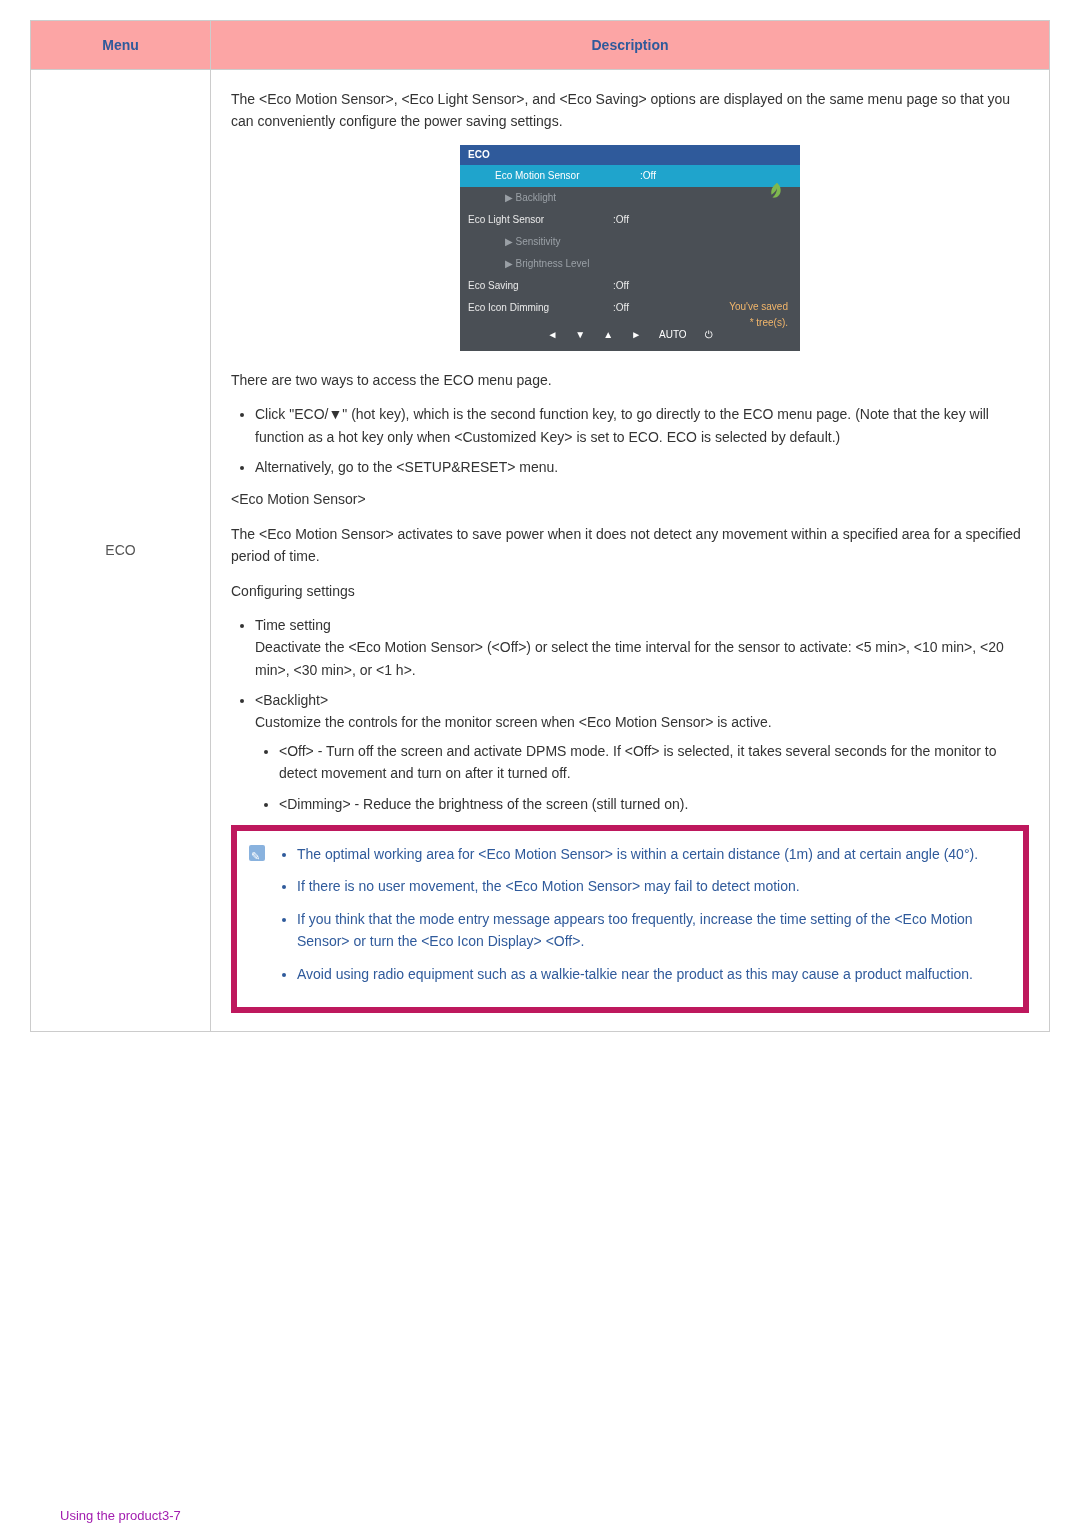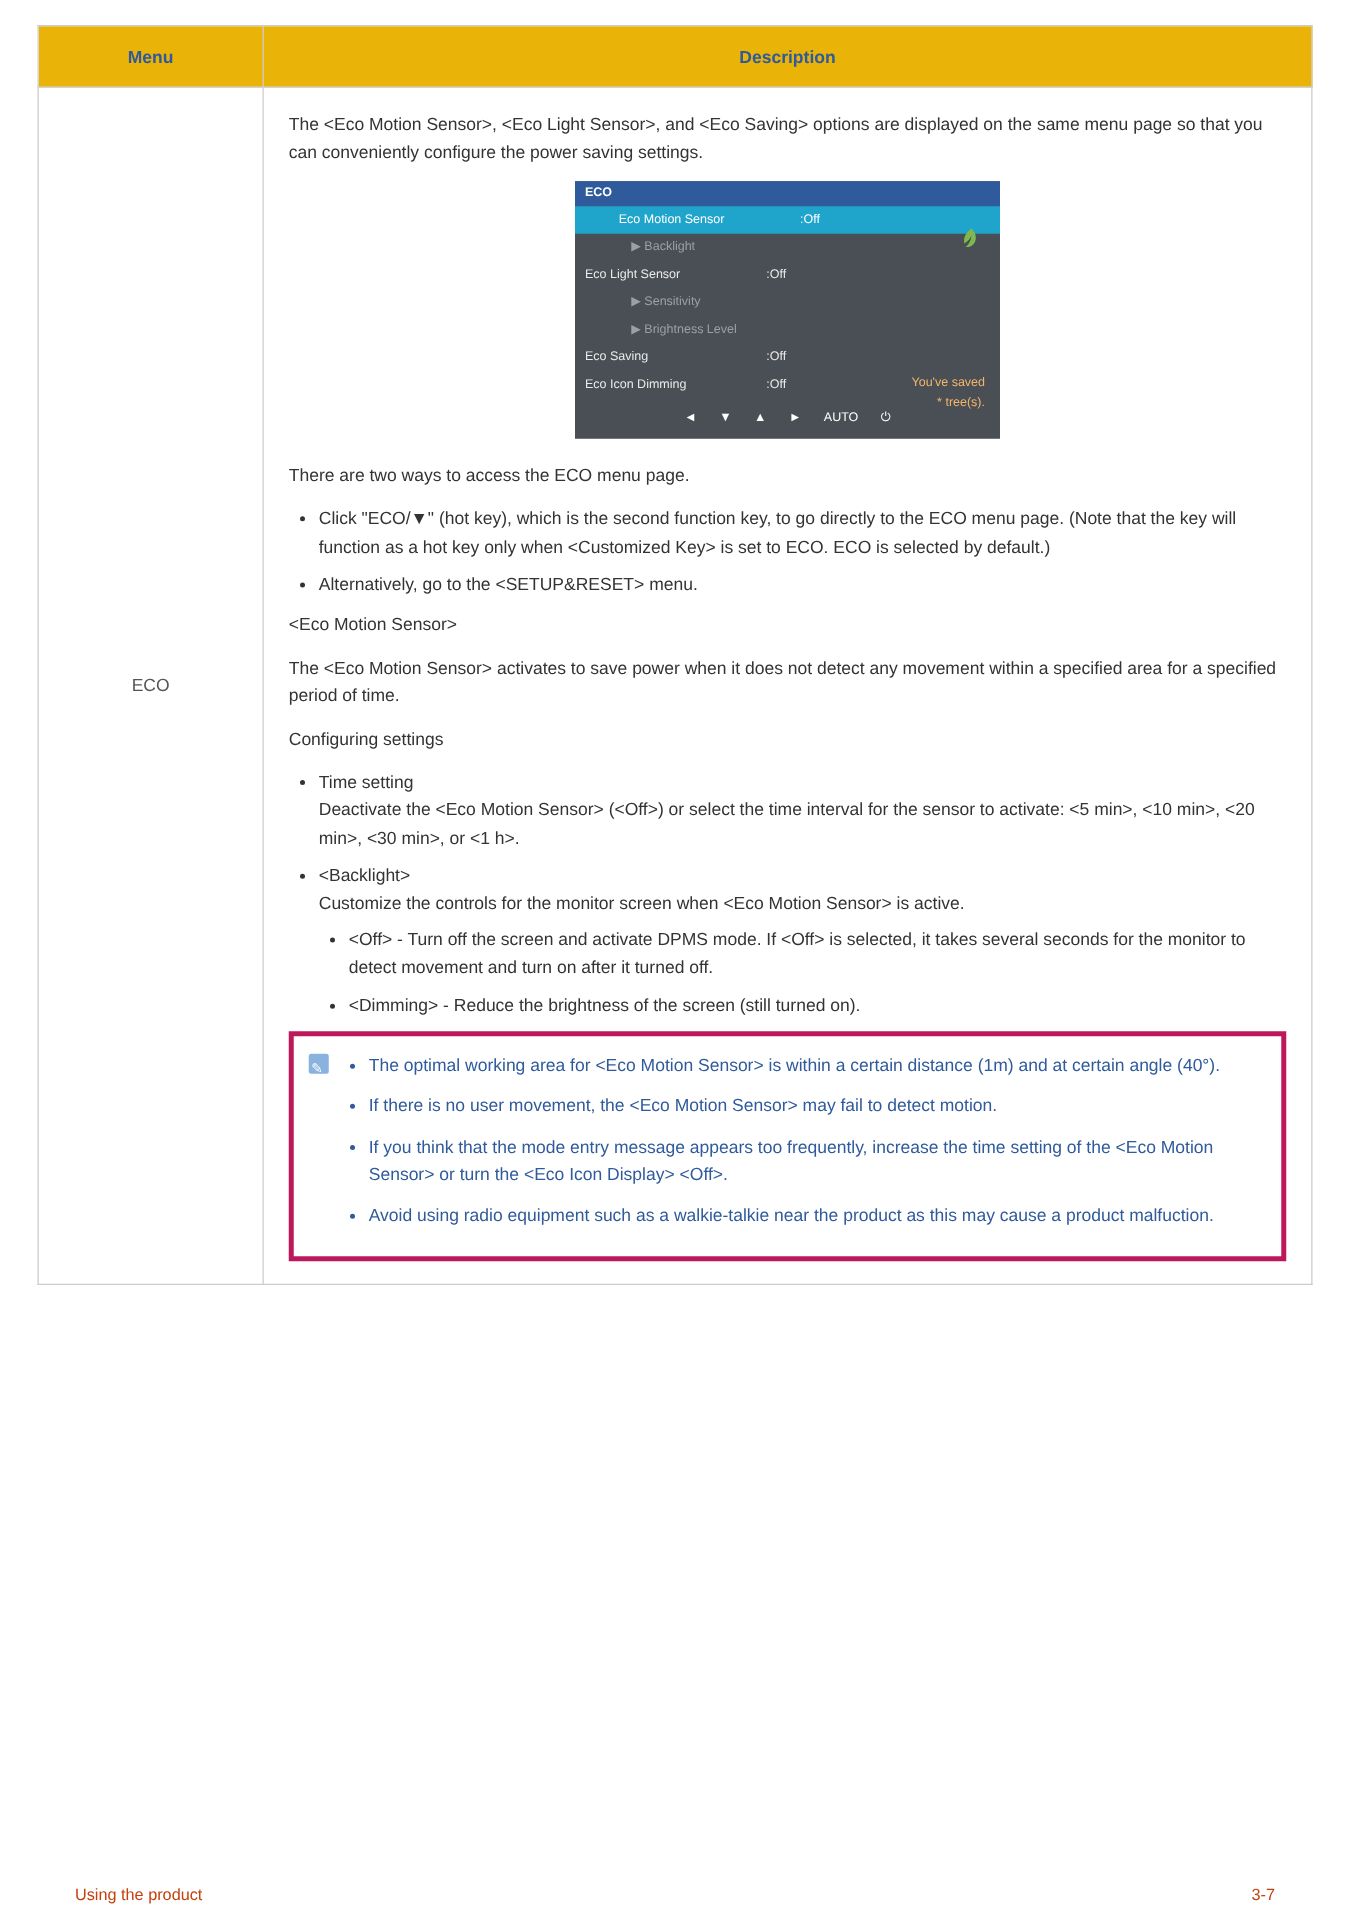--- a/index.html
+++ b/index.html
@@ -1,45 +1,45 @@
 <!DOCTYPE html>
 <html><head>
 <meta charset="utf-8">
 <style>
   * { box-sizing: border-box; margin: 0; padding: 0; }
   body { font-family: Arial, Helvetica, sans-serif; font-size: 14px; color: #333; background: #fff; width: 1080px; margin: 0 auto; padding: 0 30px; }
   .page { min-height: 1527px; position: relative; }
   table.main { width: 100%; border-collapse: collapse; margin-top: 20px; }
   table.main th, table.main td { border: 1px solid #ccc; vertical-align: top; }
-  table.main th { background: #eab308; padding: 16px 10px; font-weight: 700; color: #2f5a9b; text-align: center; font-size: 14px; }
+  table.main th { background: #fca5a5; padding: 16px 10px; font-weight: 700; color: #2f5a9b; text-align: center; font-size: 14px; }
   .menu-col { width: 180px; text-align: center; vertical-align: middle !important; color: #555; }
   .desc-cell { padding: 18px 20px; line-height: 1.6; }
   .desc-cell p { margin-bottom: 12px; }
   ul.bul { list-style: disc; padding-left: 24px; margin-bottom: 10px; }
   ul.bul > li { margin-bottom: 8px; }
   ul.sub { list-style: disc; padding-left: 24px; margin-top: 6px; }
   ul.sub > li { margin-bottom: 8px; }
   .osd-wrap { display: flex; justify-content: center; margin: 12px 0 18px; }
   .osd { width: 340px; background: #4a4f55; color: #eaeaea; font-size: 10px; position: relative; padding-bottom: 8px; }
   .osd-header { background: #2f5a9b; color: #fff; font-size: 10px; padding: 2px 8px; font-weight: bold; }
   .osd-row { display: flex; align-items: center; padding: 3px 8px; }
   .osd-row.selected { background: #1fa4cc; color: #fff; padding-left: 35px; }
   .osd-label { width: 130px; }
   .osd-val { width: 50px; margin-left: 15px; }
   .osd-row.dim { color: #9aa0a6; padding-left: 45px; }
   .osd-tree { position: absolute; right: 12px; bottom: 20px; font-size: 10px; text-align: right; color: #f2b66b; }
   .osd-leaf { position: absolute; right: 12px; top: 36px; width: 22px; height: 22px; }
   .osd-icons { display: flex; justify-content: center; gap: 18px; margin-top: 8px; font-size: 10px; }
   .osd-icons span { color: #fff; }
-  .note-box { border: 4px solid #be185d; padding: 12px 14px; margin-top: 10px; position: relative; }
+  .note-box { border: 6px solid #be185d; padding: 12px 14px; margin-top: 10px; position: relative; }
   .note-icon { display: inline-block; width: 16px; height: 16px; background: #89b2de; border-radius: 2px; vertical-align: top; margin-right: 6px; position: absolute; left: 12px; top: 14px; }
   .note-icon::after { content: "✎"; color: #fff; font-size: 11px; position: relative; top: -1px; left: 2px; }
   .note-list { list-style: disc; padding-left: 46px; color: #2f5a9b; }
   .note-list li { margin-bottom: 10px; }
-  .footer { position: absolute; bottom: 24px; left: 30px; right: 30px; display: flex; justify-content: space-between; color: #c2410c; font-size: 13px; }
+  .footer { position: absolute; bottom: 24px; left: 30px; right: 30px; display: flex; color: #a21caf; font-size: 13px; }
 </style>
 </head>
 <body>
 <div class="page">
 
 <table class="main">
   <thead>
     <tr>
       <th>Menu</th>
       <th>Description</th>

